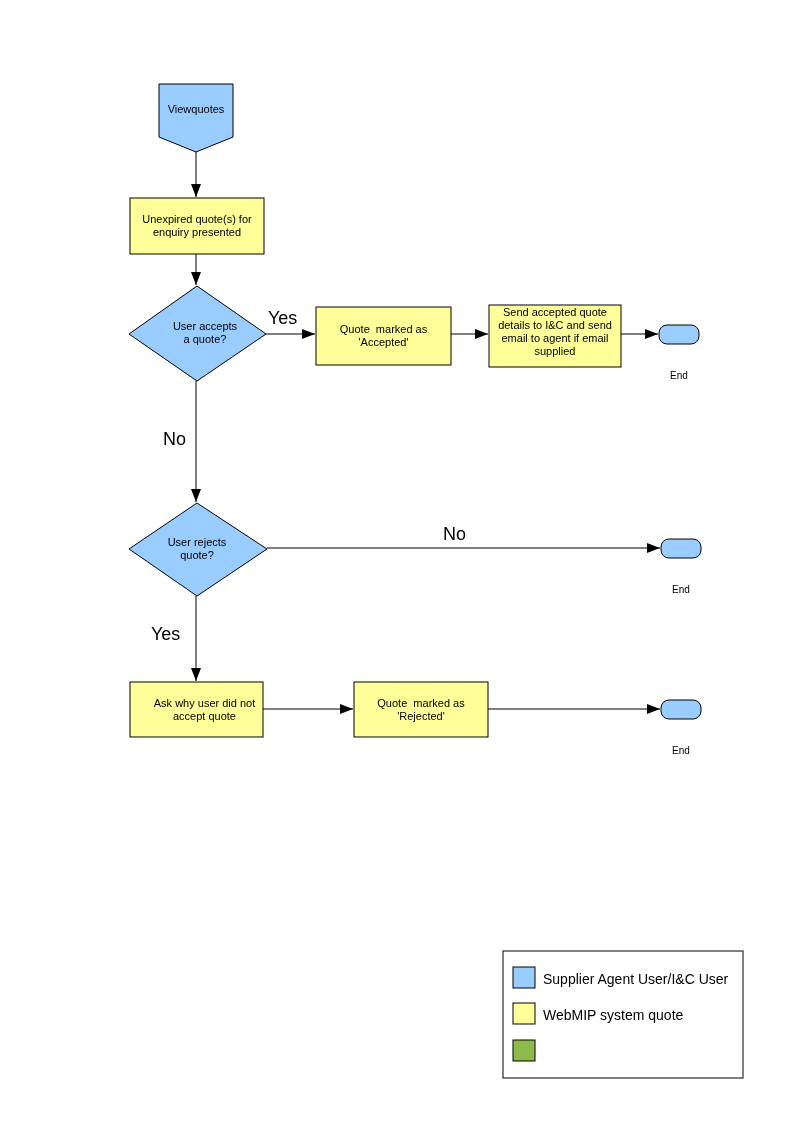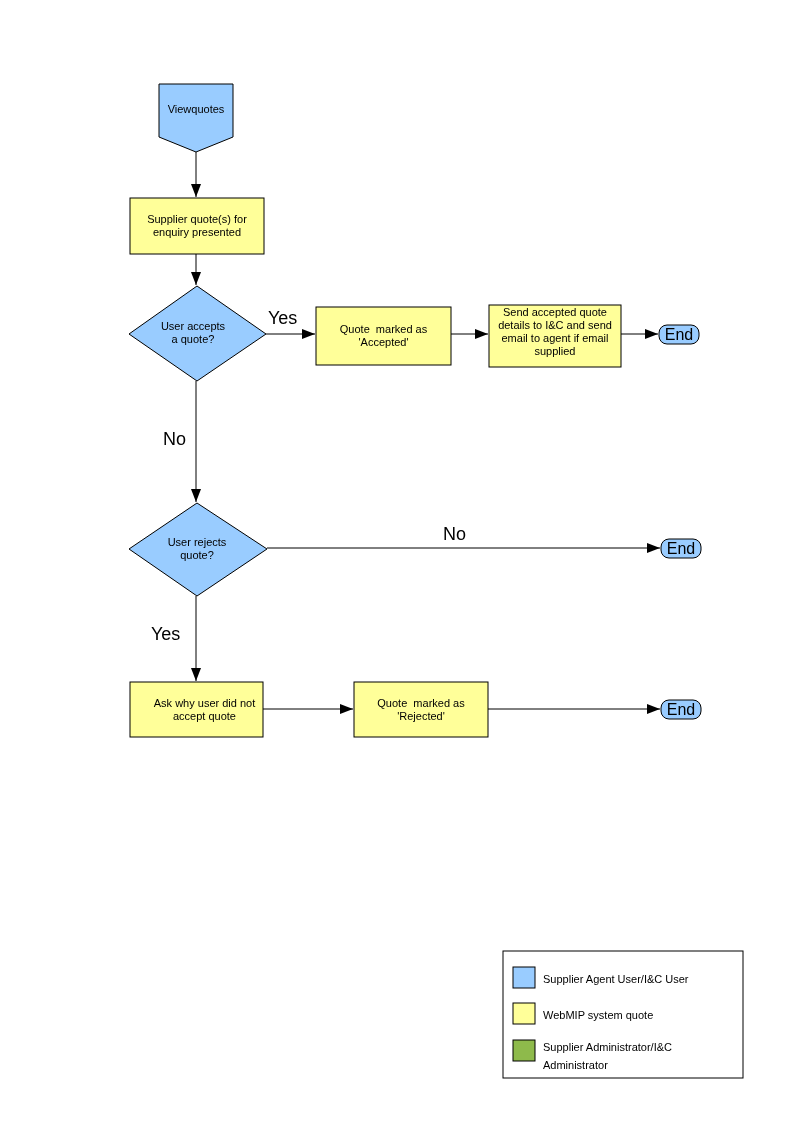--- a/index.html
+++ b/index.html
@@ -19,30 +19,30 @@
     position: absolute;
     display: flex;
     align-items: center;
     justify-content: center;
     text-align: center;
     font-size: 11px;
     line-height: 13px;
     white-space: pre-wrap;
     pointer-events: none;
   }
-  .endtext { font-size: 16px; line-height: 10px; }
+  .endtext { font-size: 10px; line-height: 10px; margin-top: 41px; }
   .biglabel {
     position: absolute;
     font-size: 18px;
     line-height: 24px;
     white-space: nowrap;
   }
   .legendtext {
     position: absolute;
-    font-size: 11px;
+    font-size: 14px;
     line-height: 18px;
     white-space: pre-wrap;
   }
 </style>
 </head>
 <body>
 
 <div id="page">
 
   <svg id="diagram-svg" width="794" height="1123" viewBox="0 0 794 1123">
@@ -75,23 +75,23 @@
     <rect class="shape" x="354" y="682" width="134" height="55" fill="#FFFF99"></rect>
     <rect class="shape" x="661" y="700" width="40" height="19" rx="8" fill="#99CCFF"></rect>
 
     <rect class="shape" x="503" y="951" width="240" height="127" fill="#FFFFFF"></rect>
     <rect class="shape" x="513" y="967" width="22" height="21" fill="#99CCFF"></rect>
     <rect class="shape" x="513" y="1003" width="22" height="21" fill="#FFFF99"></rect>
     <rect class="shape" x="513" y="1040" width="22" height="21" fill="#8EBA4B"></rect>
   </svg>
 
   <div class="nodetext" style="left:159px; top:84px; width:74px; height:50px;">Viewquotes</div>
-  <div class="nodetext" style="left:130px; top:198px; width:134px; height:56px;">Supplier quote(s) for
+  <div class="nodetext" style="left:130px; top:198px; width:134px; height:56px;">Unexpired quote(s) for
 enquiry presented</div>
-  <div class="nodetext" style="left:128px; top:288px; width:130px; height:90px;">User accepts
+  <div class="nodetext" style="left:140px; top:288px; width:130px; height:90px;">User accepts
 a quote?</div>
   <div class="nodetext" style="left:316px; top:307px; width:135px; height:58px;">Quote  marked as
 'Accepted'</div>
   <div class="nodetext" style="left:489px; top:305px; width:132px; height:54px;">Send accepted quote
 details to I&amp;C and send
 email to agent if email
 supplied</div>
   <div class="nodetext endtext" style="left:659px; top:325px; width:40px; height:19px;">End</div>
   <div class="nodetext" style="left:132px; top:505px; width:130px; height:88px;text-align:center;">User rejects
 quote?</div>
@@ -102,16 +102,14 @@
 'Rejected'</div>
   <div class="nodetext endtext" style="left:661px; top:700px; width:40px; height:19px;">End</div>
 
   <div class="biglabel" style="left:268px; top:306px;">Yes</div>
   <div class="biglabel" style="left:163px; top:427px;">No</div>
   <div class="biglabel" style="left:443px; top:522px;">No</div>
   <div class="biglabel" style="left:151px; top:622px;">Yes</div>
 
   <div class="legendtext" style="left:543px; top:970px; width:195px;">Supplier Agent User/I&amp;C User</div>
   <div class="legendtext" style="left:543px; top:1006px; width:195px;">WebMIP system quote</div>
-  <div class="legendtext" style="left:543px; top:1038px; width:195px;">Supplier Administrator/I&amp;C
-Administrator</div>
 
 </div>
 
 </body></html>

